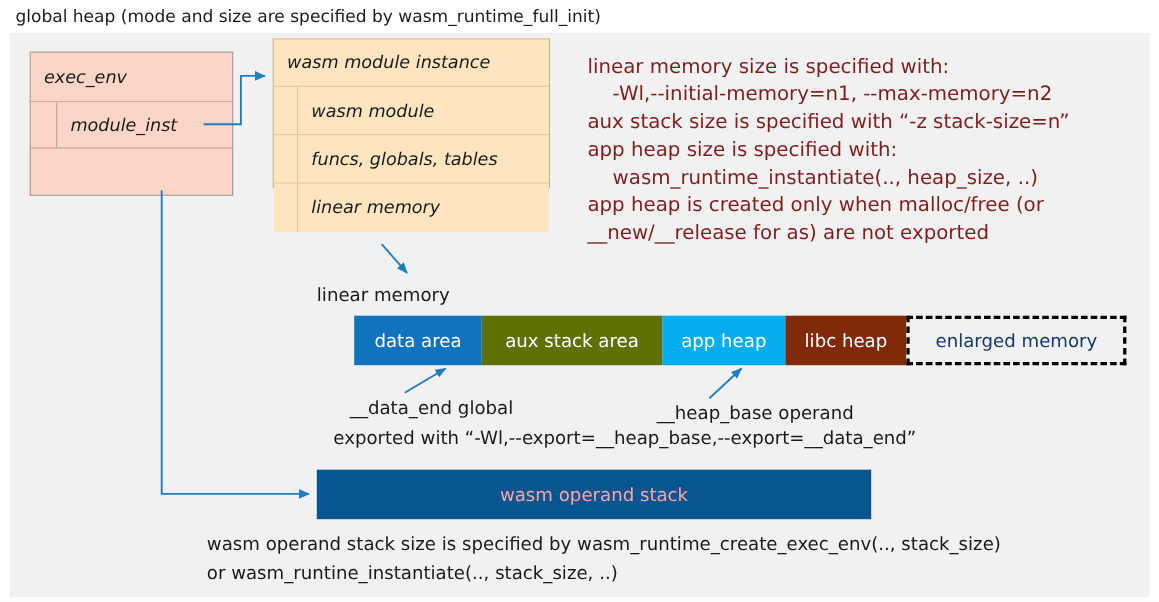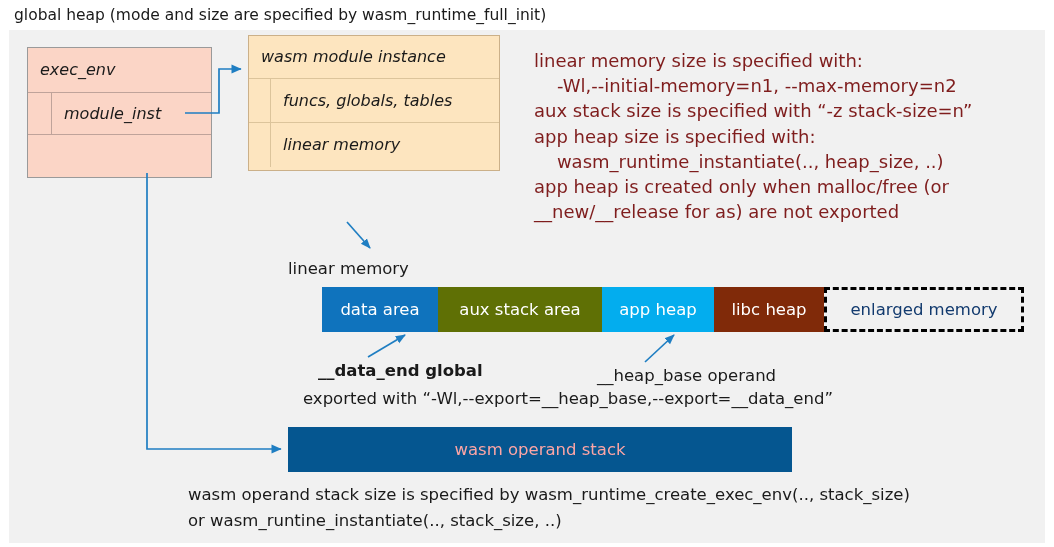--- a/index.html
+++ b/index.html
@@ -153,21 +153,21 @@
   }
 
   
   .annotation {
     position: absolute;
     font-size: 16.5px;
     line-height: 22px;
     white-space: nowrap;
     color: #1a1a1a;
   }
-  #data-end-label  { left: 318px; top: 360px; font-weight: bold; }
+  #data-end-label  { left: 318px; top: 360px; }
   #heap-base-label { left: 597px; top: 365px; }
   #export-note     { left: 303px; top: 388px; }
 
   
   #operand-stack-bar {
     position: absolute;
     left: 288px;
     top: 427px;
     width: 504px;
     height: 45px;
@@ -214,20 +214,24 @@
   </div>
   <div class="boxrow" id="exec-env-row-module-inst">
     <span class="indent"></span>
     <span class="rowlabel">module_inst</span>
   </div>
 </div>
 
 <div class="boxgroup" id="module-inst-group">
   <div class="boxrow" id="module-inst-header">
     <span class="rowlabel">wasm module instance</span>
+  </div>
+  <div class="boxrow subrow">
+    <span class="indent"></span>
+    <span class="rowlabel">wasm module</span>
   </div>
   <div class="boxrow subrow">
     <span class="indent"></span>
     <span class="rowlabel">funcs, globals, tables</span>
   </div>
   <div class="boxrow subrow last">
     <span class="indent"></span>
     <span class="rowlabel">linear memory</span>
   </div>
 </div>

